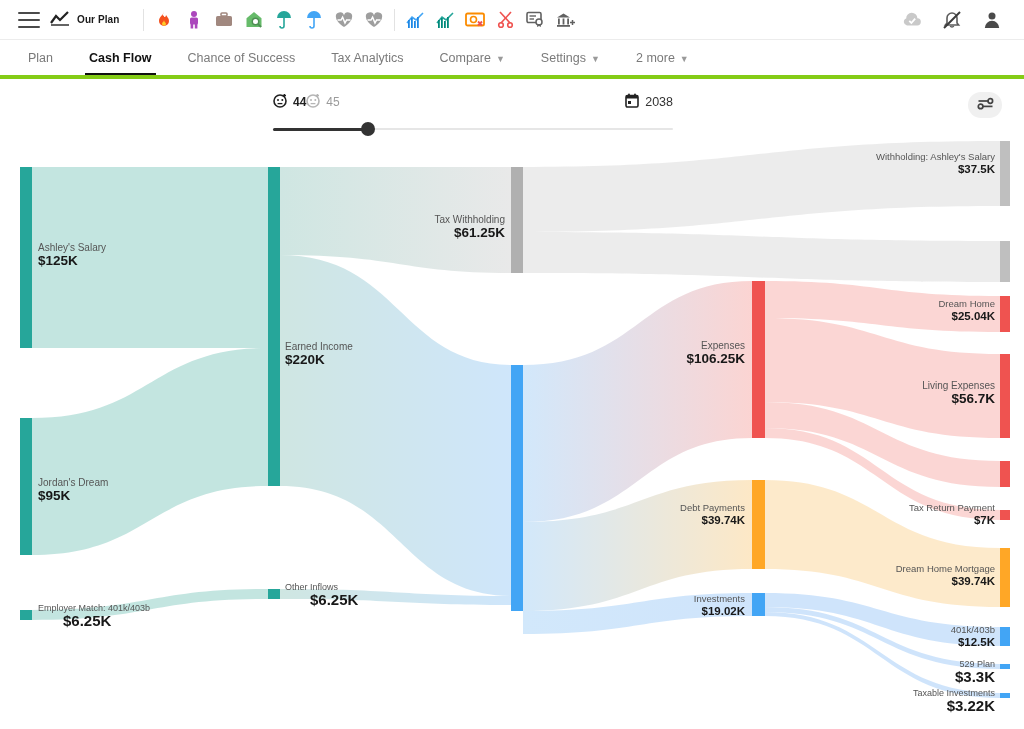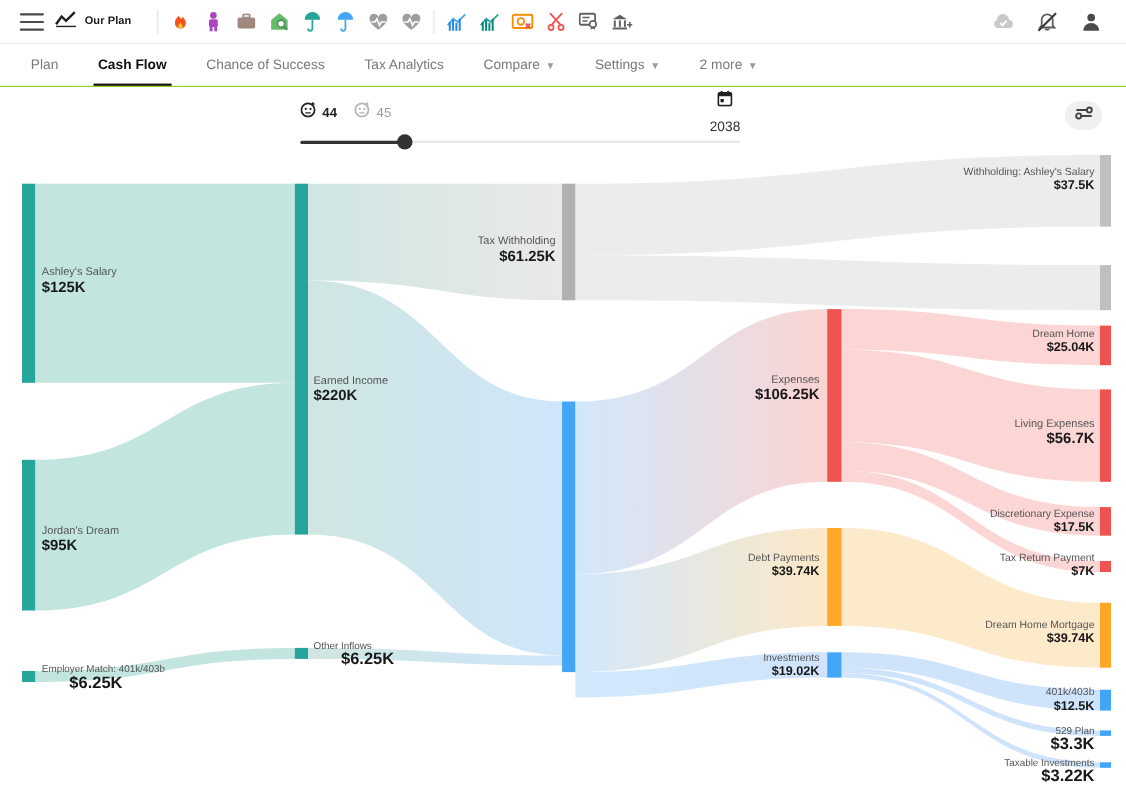--- a/index.html
+++ b/index.html
@@ -27,44 +27,44 @@
   .icon-group { display: flex; align-items: center; gap: 10px; }
   .tb-ico { width: 20px; height: 20px; display: flex; align-items: center; justify-content: center; cursor: pointer; }
   .spacer { flex: 1; }
   .right-icons { display: flex; align-items: center; gap: 20px; margin-right: 10px; }
 
   
   .tabbar {
     height: 39px; width: 100%;
     display: flex; align-items: stretch;
     background: #fff;
-    border-bottom: 1px solid #84cc16;
+    border-bottom: 4px solid #84cc16;
     padding-left: 10px;
     font-size: 12.5px;
   }
   .tab {
     display: flex; align-items: center; gap: 5px;
     padding: 0 18px; color: #7a7a7a; cursor: pointer;
     position: relative; white-space: nowrap;
   }
   .tab.active { color: #111; font-weight: bold; }
   .tab.active:after {
     content: ""; position: absolute; left: 14px; right: 14px; bottom: 0;
     height: 2.5px; background: #111;
   }
   .caret { font-size: 9px; color: #9a9a9a; position: relative; top: 1px; }
 
   
   .controls { position: relative; height: 62px; }
   .slider-wrap { position: absolute; left: 273px; top: 12px; width: 400px; }
   .slider-labels { display: flex; align-items: center; height: 22px; }
-  .age-chip { display: flex; align-items: center; gap: 5px; margin-right: 16px; }
+  .age-chip { display: flex; align-items: center; gap: 5px; margin-right: 0; }
   .age-val { font-size: 12px; font-weight: bold; color: #222; }
   .age-chip.muted .age-val { color: #9b9b9b; font-weight: normal; }
-  .year-chip { margin-left: auto; display: flex; align-items: center; gap: 6px; flex-direction: column; }
+  .year-chip { margin-left: auto; display: flex; align-items: center; gap: 6px; }
   .year-val { font-size: 12.5px; color: #333; }
   .track { position: relative; margin-top: 9px; height: 14px; }
   .track-bg { position: absolute; top: 6px; left: 0; right: 0; height: 2px; background: #e6e6e6; border-radius: 2px; }
   .track-fill { position: absolute; top: 6px; left: 0; width: 96px; height: 2.5px; background: #333; border-radius: 2px; }
   .thumb { position: absolute; left: 88px; top: 0; width: 14px; height: 14px; border-radius: 50%; background: #333; cursor: pointer; }
   .settings-btn {
     position: absolute; right: 22px; top: 13px;
     width: 34px; height: 26px; border-radius: 13px; background: #f0f0f0;
     display: flex; align-items: center; justify-content: center; cursor: pointer;
   }
@@ -483,24 +483,20 @@
     <span class="v">$37.5K</span>
   </div>
   <div class="lbl r" style="left:845px; top:158px; width:150px;">
     <span class="n">Dream Home</span>
     <span class="v">$25.04K</span>
   </div>
   <div class="lbl r big" style="left:835px; top:239px; width:160px;">
     <span class="n">Living Expenses</span>
     <span class="v">$56.7K</span>
   </div>
-  <div class="lbl r" style="left:825px; top:322px; width:170px;">
-    <span class="n">Discretionary Expense</span>
-    <span class="v">$17.5K</span>
-  </div>
   <div class="lbl r" style="left:825px; top:362px; width:170px;">
     <span class="n">Tax Return Payment</span>
     <span class="v">$7K</span>
   </div>
   <div class="lbl r" style="left:820px; top:423px; width:175px;">
     <span class="n">Dream Home Mortgage</span>
     <span class="v">$39.74K</span>
   </div>
   <div class="lbl r" style="left:845px; top:484px; width:150px;">
     <span class="n">401k/403b</span>

